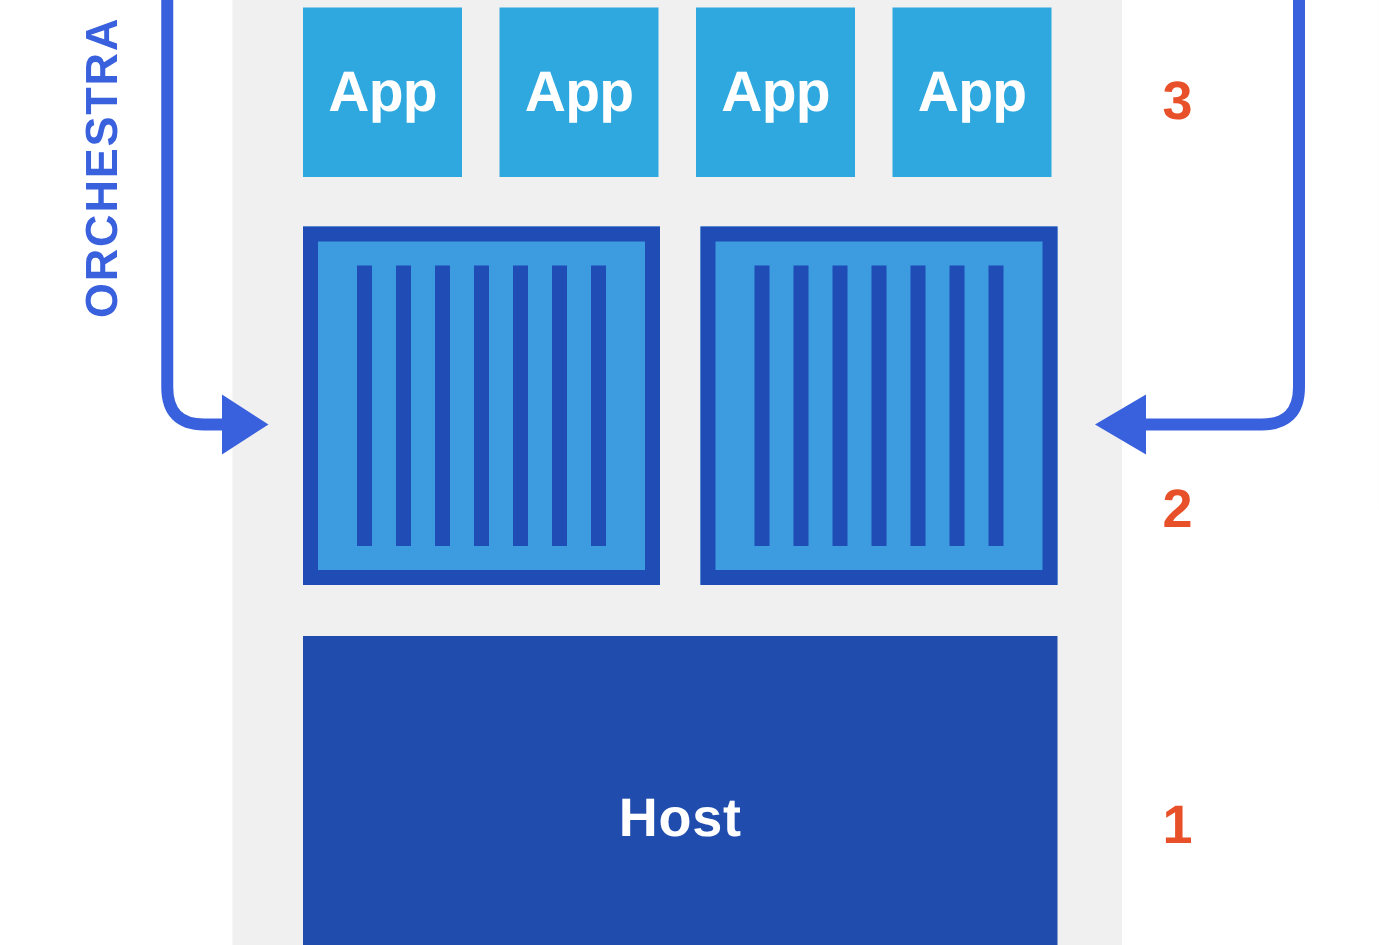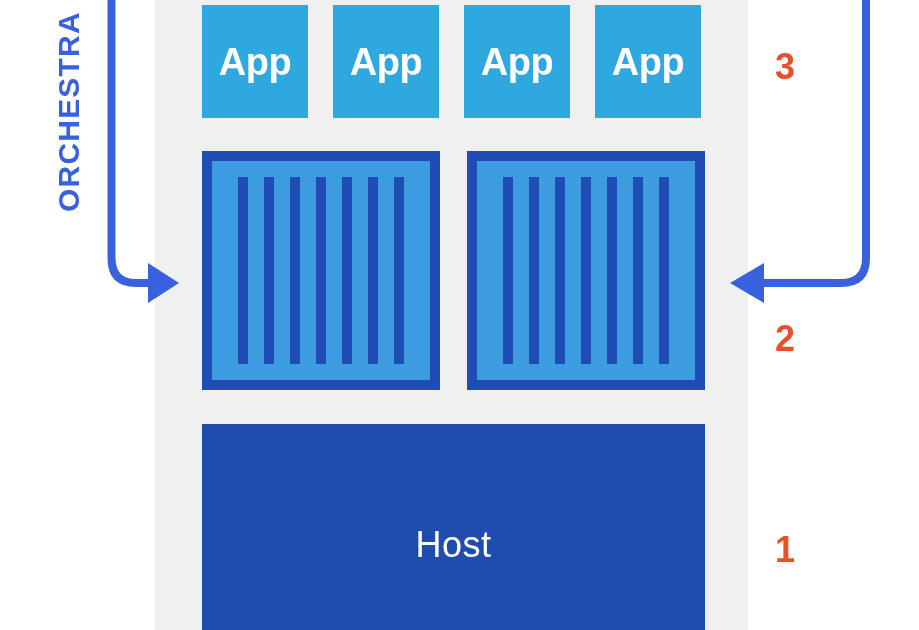--- a/index.html
+++ b/index.html
@@ -86,21 +86,21 @@
     background: #204cad;
   }
   .host-label {
     position: absolute;
     left: 0;
     right: 0;
     top: 100px;
     text-align: center;
     color: #ffffff;
     font-size: 36px;
-    font-weight: normal;
+    font-weight: bold;
     letter-spacing: 0.5px;
   }
 
   
   .orchestration-label {
     position: absolute;
     left: 0px;
     top: 0px;
     width: 230px;
     height: 46px;

